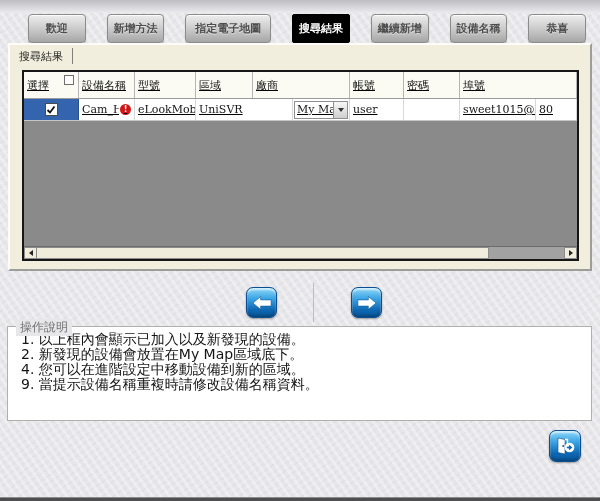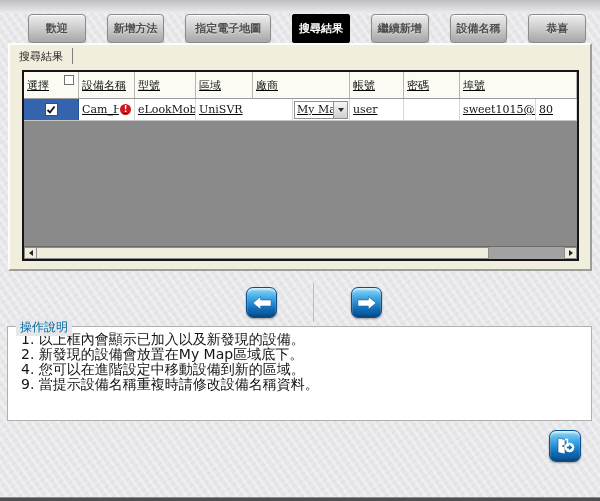--- a/index.html
+++ b/index.html
@@ -124,21 +124,21 @@
   .btn-next{ left:351px; top:287px; }
   .btn-exit{ left:549px; top:430px; width:32px; height:32px; }
   
   .gbox{ position:absolute; left:7px; top:319px; width:585px; height:102px; }
   .gbox-frame{
     position:absolute; left:0; top:7px; right:0; bottom:0;
     background:#ffffff; border:1px solid #b2b0ac;
   }
   .gbox-legend{
     position:absolute; left:9px; top:0; padding:0 4px; z-index:2;
-    font-size:12px; color:#0369a1; background:#e7e7ea;
+    font-size:12px; color:#737373; background:#e7e7ea;
   }
   .gbox-lines{ position:absolute; left:14px; top:13px; right:10px; z-index:1; }
   .gbox-line{ font-size:14px; line-height:15px; color:#141414; white-space:nowrap; }
 </style>
 </head>
 <body>
 
 <div class="topstrip"></div>
 
 <div class="tabbar">

